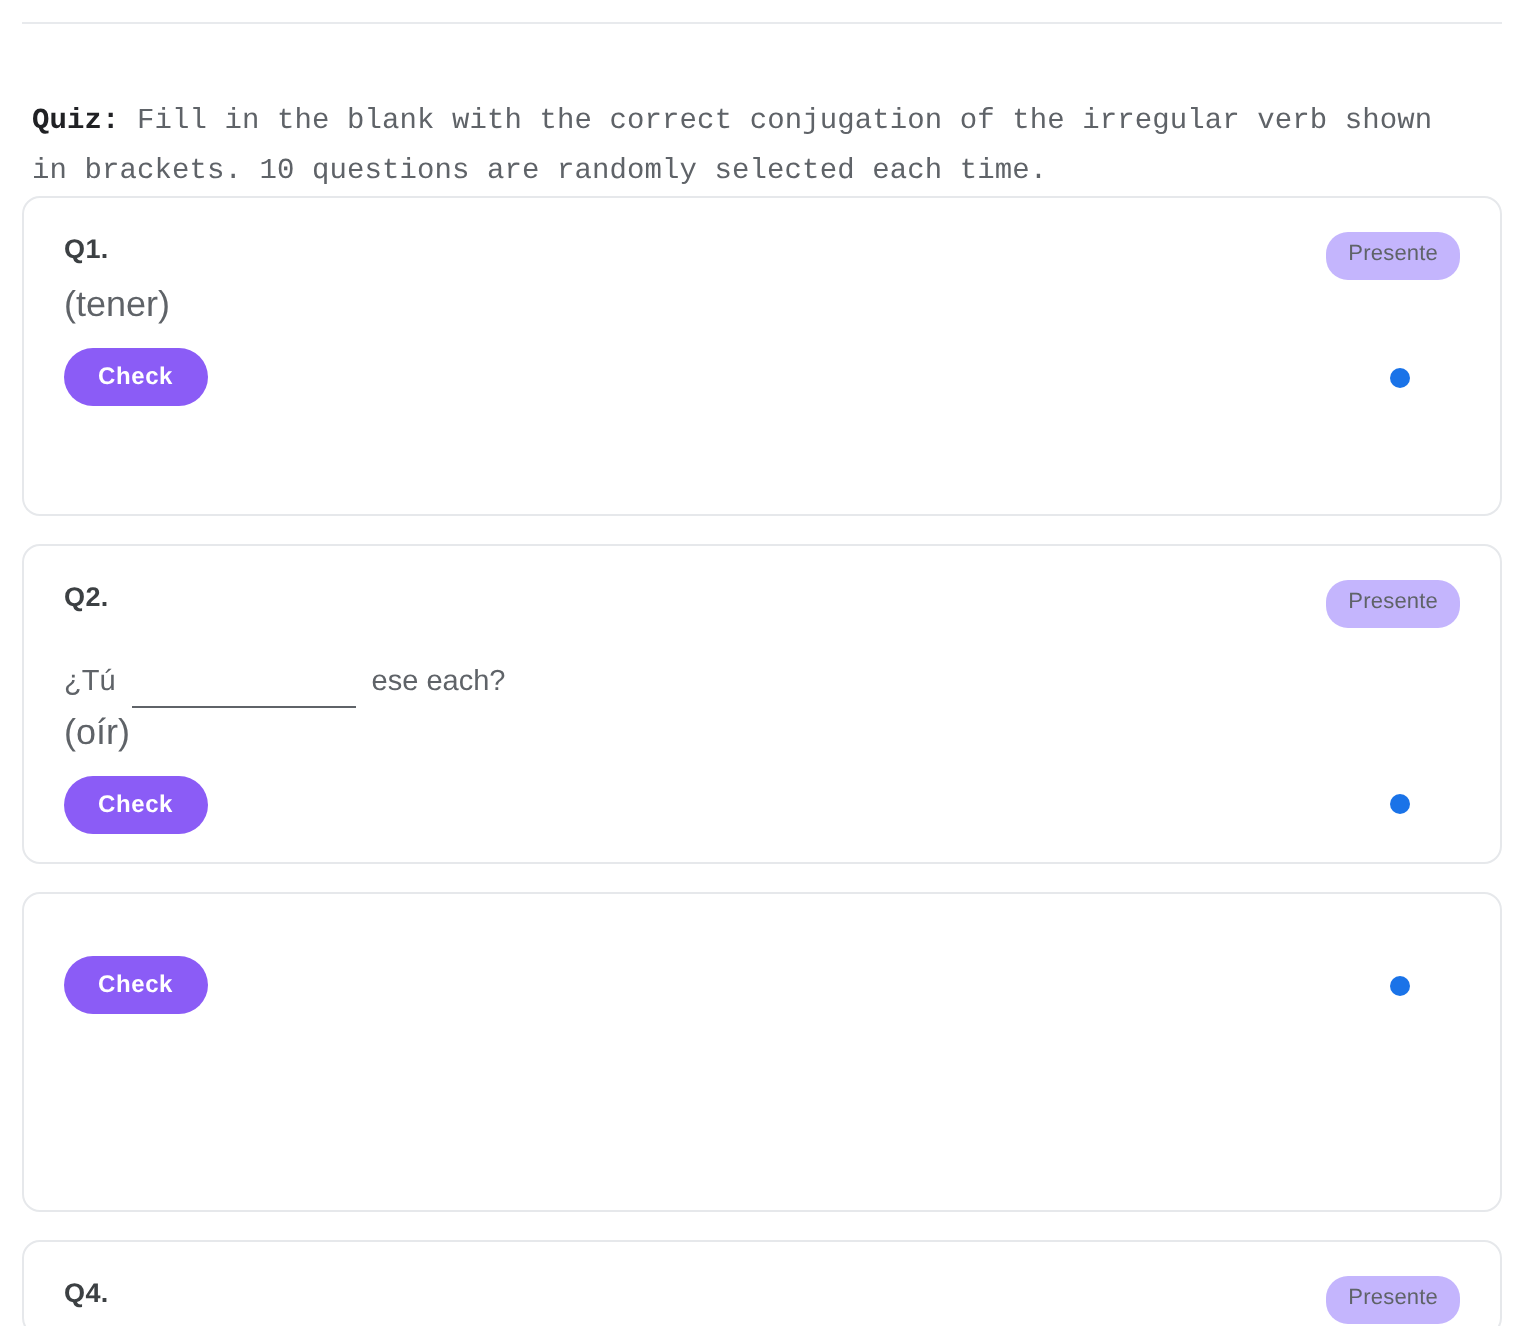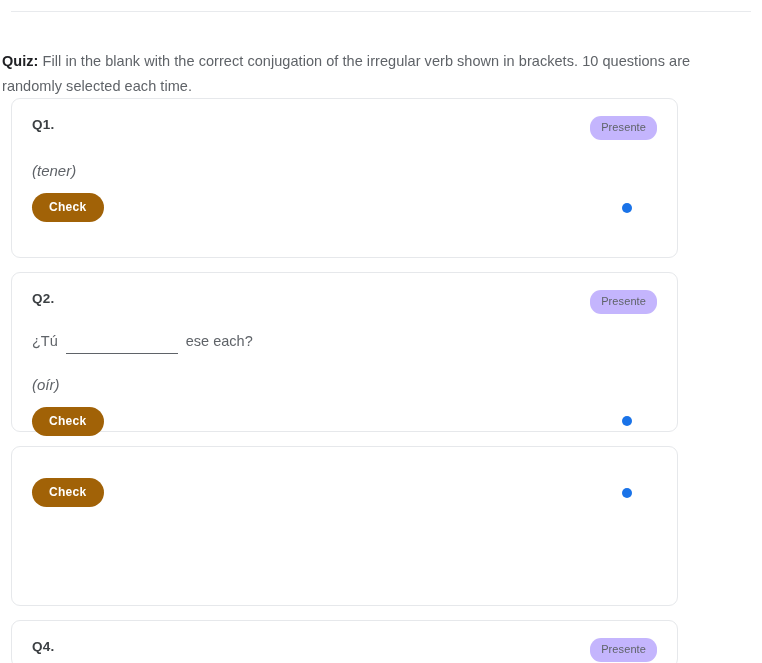--- a/index.html
+++ b/index.html
@@ -24,42 +24,43 @@
   .top-divider {
     position: absolute;
     left: 11px;
     top: 11px;
     width: 740px;
     height: 1px;
     background: #e8eaed;
   }
   .intro {
     position: absolute;
-    left: 2px;
+    left: 16px;
     top: 34px;
     width: 724px;
     font-size: 14.5px;
     line-height: 25px;
     color: #5f6368;
     letter-spacing: 0.05px;
+    font-family: Liberation Mono, monospace;
   }
   .intro .lead {
     font-weight: bold;
     color: #202124;
   }
   .cards {
     position: absolute;
     left: 11px;
     top: 98px;
     width: 740px;
   }
   .card {
     position: relative;
     box-sizing: border-box;
-    width: 667px;
+    width: 740px;
     border: 1px solid #e6e8eb;
     border-radius: 9px;
     background: #ffffff;
     margin-bottom: 14px;
     padding: 17px 20px 18px 20px;
     height: 160px;
   }
   .card-head {
     display: flex;
     align-items: flex-start;
@@ -99,34 +100,33 @@
     background: transparent;
     outline: none;
     font-family: "Liberation Sans", sans-serif;
     font-size: 14.5px;
     color: #202124;
     margin: 0 8px;
     padding: 0 0 3px 0;
     height: 17px;
   }
   .verb-hint {
-    margin-top: 23px;
-    font-size: 15px;
+    margin-top: 4px;
+    font-size: 18px;
     line-height: 16px;
     color: #5f6368;
-    font-style: italic;
   }
   .card-foot {
     margin-top: 14px;
     display: flex;
     align-items: center;
     justify-content: space-between;
   }
   .check-btn {
-    background: #a16207;
+    background: #8b5cf6;
     color: #ffffff;
     border: none;
     border-radius: 15px;
     font-family: "Liberation Sans", sans-serif;
     font-size: 12px;
     font-weight: bold;
     letter-spacing: 0.3px;
     padding: 0 17px;
     height: 29px;
     line-height: 29px;

